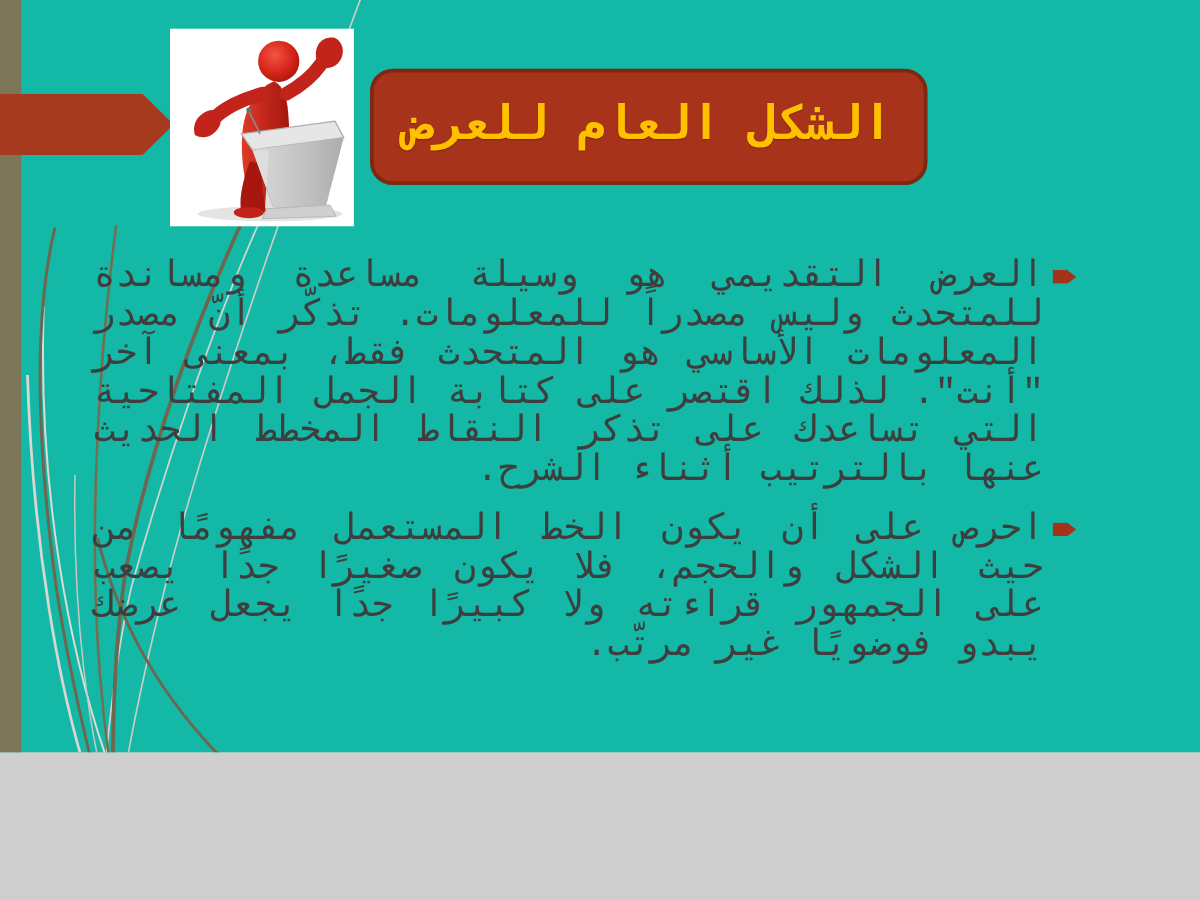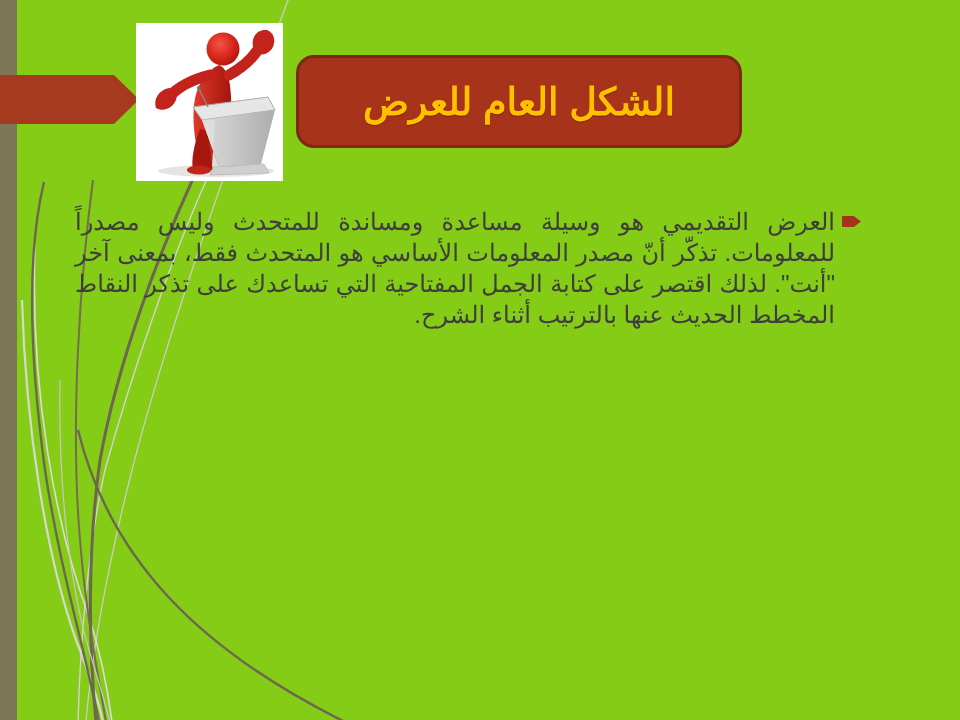--- a/index.html
+++ b/index.html
@@ -1,19 +1,19 @@
 <!DOCTYPE html>
 <html lang="ar"><head>
 <meta charset="utf-8">
 <style>
   html,body { margin:0; padding:0; background:#cfcfcf; }
   .slide {
-    position:relative; width:960px; height:720px;
-    background:#84cc16; overflow:hidden;
-    font-family:Liberation Sans, sans-serif;
+    position:relative; width:960px; height:602px;
+    background:#14b8a6; overflow:hidden;
+    font-family:Liberation Mono, monospace;
   }
   .left-stripe {
     position:absolute; left:0; top:0; width:17px; height:720px;
     background:#7C7557;
   }
   .deco-svg { position:absolute; left:0; top:0; width:960px; height:720px; pointer-events:none; }
 
   .ribbon-arrow {
     position:absolute; left:0; top:75px; width:139px; height:49px;
     background:#A63A1F;
@@ -36,21 +36,21 @@
     letter-spacing:0.5px; line-height:1;
     text-shadow:0 1px 1px rgba(60,10,0,0.4);
   }
 
   .content {
     position:absolute; left:75px; top:206px; width:786px;
     direction:rtl;
   }
   .bullet-item {
     position:relative; padding-right:26px; margin-bottom:16px;
-    font-size:24px; line-height:31px; color:#3E3E3E;
+    font-size:29px; line-height:31px; color:#3E3E3E;
     text-align:justify;
   }
   .bullet-marker {
     position:absolute; right:0; top:10px; width:19px; height:11px;
     background:#A5331C;
     clip-path:polygon(0 0, 62% 0, 100% 50%, 62% 100%, 0 100%);
   }
 </style>
 </head>
 <body>
@@ -119,15 +119,19 @@
 
   <div class="content">
 
       <div class="bullet-item">
         <span class="bullet-marker"></span>
         <span>العرض التقديمي هو وسيلة مساعدة ومساندة للمتحدث وليس مصدراً للمعلومات. تذكّر أنّ مصدر المعلومات الأساسي هو المتحدث فقط، بمعنى آخر "أنت". لذلك اقتصر على كتابة الجمل المفتاحية التي تساعدك على تذكر النقاط المخطط الحديث عنها بالترتيب أثناء الشرح.</span>
       </div>
 
 
 
+      <div class="bullet-item">
+        <span class="bullet-marker"></span>
+        <span>احرص على أن يكون الخط المستعمل مفهومًا من حيث الشكل والحجم، فلا يكون صغيرًا جدًا يصعب على الجمهور قراءته ولا كبيرًا جدًا يجعل عرضك يبدو فوضويًا غير مرتّب.</span>
+      </div>
     </div>
 
 </div>
 
 </body></html>

